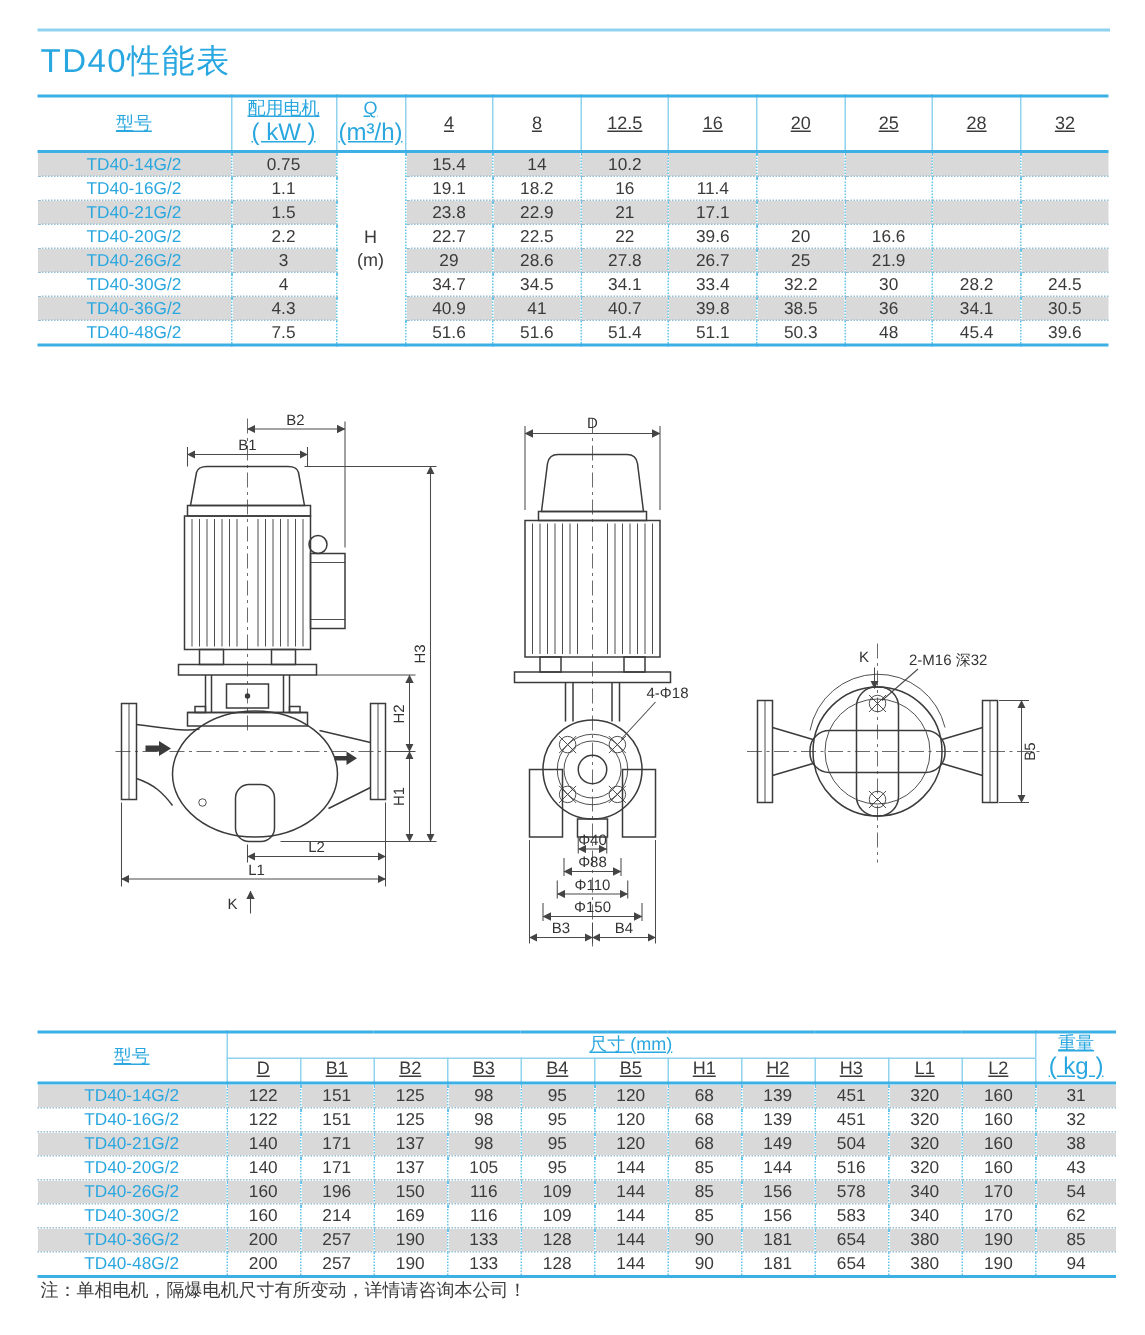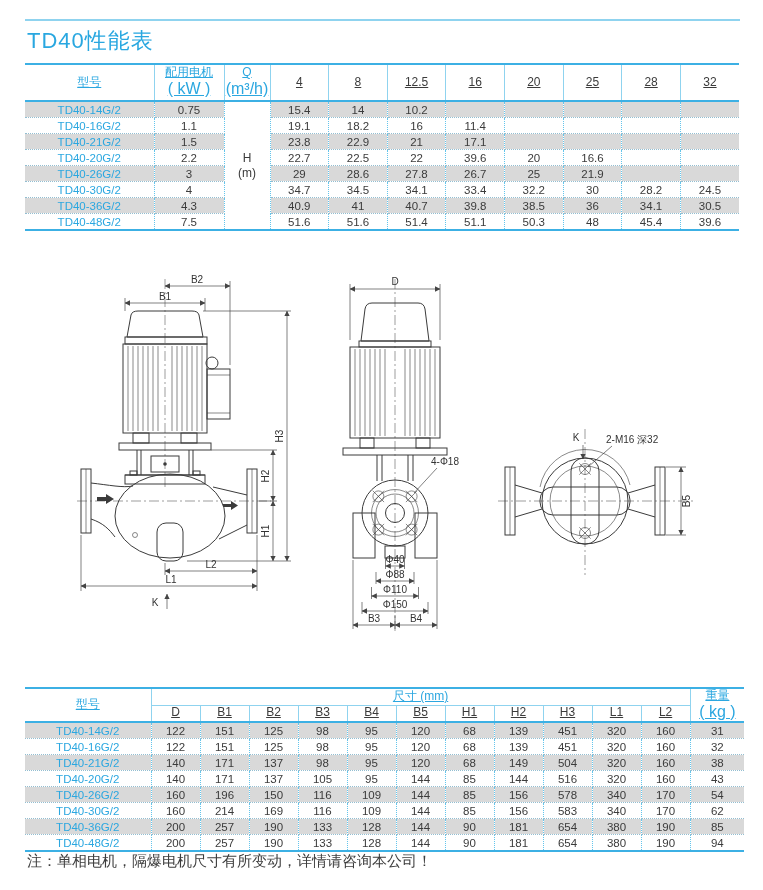--- a/index.html
+++ b/index.html
@@ -36,21 +36,21 @@
 
   
   #drawings{position:absolute;left:25px;top:258px;width:715px;height:388px;}
   .ln{fill:none;stroke:#3b3b3b;stroke-width:1;}
   .thin{fill:none;stroke:#3b3b3b;stroke-width:0.6;}
   .dim{fill:none;stroke:#4a4a4a;stroke-width:0.7;}
   .cl{fill:none;stroke:#5a5a5a;stroke-width:0.6;stroke-dasharray:10 3 2 3;}
   .dt{font-family:"Liberation Sans","DejaVu Sans",sans-serif;font-size:10px;fill:#333;}
   .solid{fill:#3b3b3b;stroke:none;}
 
-  .note{position:absolute;left:27px;top:852px;font-size:15px;color:#3d3d3d;}
+  .note{position:absolute;left:27px;top:852px;font-size:12px;color:#3d3d3d;}
 </style>
 </head>
 <body>
 
 <div class="page">
 
   <div class="top-rule"></div>
 
   <div id="title1" class="sec-title">TD40性能表</div>
 

